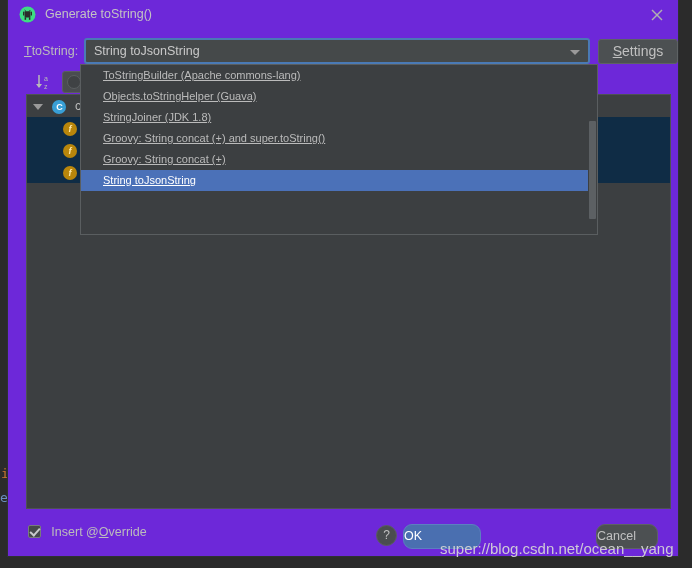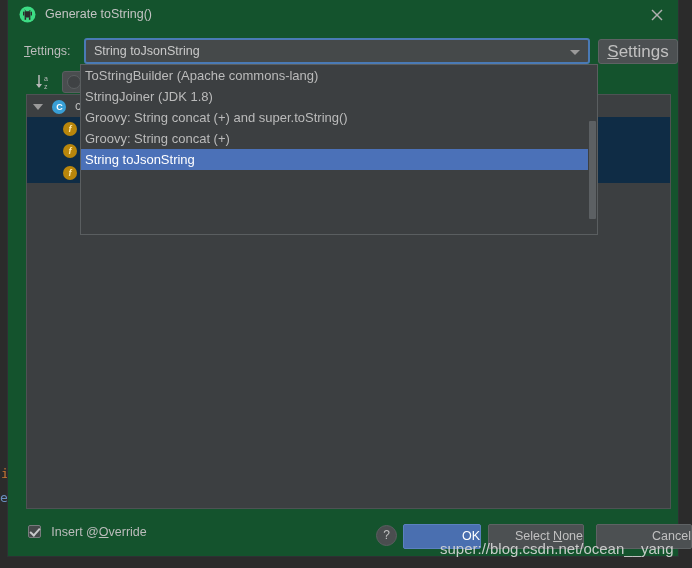--- a/index.html
+++ b/index.html
@@ -31,21 +31,21 @@
   #ide-char-i { left: 1px; top: 466px; color: #cc7832; }
   #ide-char-e { left: 0px;  top: 490px; color: #6a8fc0; }
 
   
   #dialog {
     position: absolute;
     left: 8px;
     top: 0px;
     width: 670px;
     height: 556px;
-    background: #14532d;
+    background: #6d28d9;
     box-shadow: 0 0 0 1px #2e3133;
   }
 
   
   #title-bar {
     position: relative;
     height: 30px;
   }
   #app-icon {
     position: absolute;
@@ -121,21 +121,21 @@
     position: absolute;
     left: 590px;
     top: 1px;
     width: 80px;
     height: 25px;
     background: #4c5052;
     border: 1px solid #5e6264;
     border-radius: 3px;
     box-sizing: border-box;
     color: #c0c0c0;
-    font-size: 17px;
+    font-size: 14px;
     text-align: center;
     line-height: 23px;
     cursor: pointer;
   }
   #settings-button u { text-decoration: underline; }
 
   
   #members-toolbar {
     position: absolute;
     left: 18px;
@@ -249,25 +249,26 @@
   }
   #dropdown-list {
     position: absolute;
     left: 0; top: 0;
     width: 509px;
     height: 169px;
   }
   .dropdown-item {
     height: 21px;
     line-height: 21px;
-    padding-left: 4px;
-    font-size: 13px;
+    padding-left: 22px;
+    font-size: 11px;
     color: #bbbbbb;
     white-space: nowrap;
     cursor: default;
+    text-decoration: underline;
   }
   .dropdown-item.selected {
     background: #4b71b8;
     color: #ffffff;
   }
   #dropdown-scrollbar-track {
     position: absolute;
     right: 0;
     top: 0;
     width: 9px;
@@ -340,44 +341,44 @@
     color: #c0c0c0;
     font-size: 12px;
     line-height: 19px;
     text-align: center;
     cursor: pointer;
   }
   .dialog-button {
     position: absolute;
     top: 11px;
     height: 25px;
-    border-radius: 2px;
+    border-radius: 9px;
     box-sizing: border-box;
     font-size: 12.5px;
-    text-align: right;
+    text-align: left;
     line-height: 23px;
     cursor: pointer;
   }
   #ok-button {
     left: 395px;
     width: 78px;
     background: #4a6fb0;
     border: 1px solid #5b80c0;
     color: #ffffff;
   }
   #select-none-button {
     left: 480px;
     width: 96px;
     background: #4c5052;
     border: 1px solid #5e6264;
     color: #c0c0c0;
   }
   #cancel-button {
     left: 588px;
-    width: 96px;
+    width: 62px;
     background: #4c5052;
     border: 1px solid #5e6264;
     color: #c0c0c0;
   }
   .dialog-button u { text-decoration: underline; }
 
   
   #watermark {
     position: absolute;
     left: 440px;
@@ -416,21 +417,21 @@
     <span id="title-text">Generate toString()</span>
     <span id="close-button">
       <svg width="20" height="20" viewBox="0 0 20 20">
         <line x1="5" y1="5" x2="15" y2="15" stroke="#b0b0b0" stroke-width="1.4"></line>
         <line x1="15" y1="5" x2="5" y2="15" stroke="#b0b0b0" stroke-width="1.4"></line>
       </svg>
     </span>
   </div>
 
   <div id="template-row">
-    <span id="template-label"><u>T</u><span>ettings:</span></span>
+    <span id="template-label"><u>T</u><span>toString:</span></span>
 
     <div id="template-combo">
       <span id="template-combo-value">String toJsonString</span>
       <span id="template-combo-arrow"></span>
     </div>
 
     <div id="settings-button"><u>S</u><span>ettings</span></div>
   </div>
 
   <div id="members-toolbar">
@@ -468,27 +469,27 @@
   </div>
 
   <div id="bottom-bar">
     <span id="insert-override-row">
       <span id="insert-override-checkbox"></span>
       <span id="insert-override-label"><span>Insert @</span><u>O</u><span>verride</span></span>
     </span>
 
     <div id="help-button">?</div>
     <div class="dialog-button" id="ok-button">OK</div>
-    <div class="dialog-button" id="select-none-button"><span>Select </span><u>N</u><span>one</span></div>
     <div class="dialog-button" id="cancel-button">Cancel</div>
   </div>
 
   <div id="template-dropdown">
     <div id="dropdown-list">
       <div class="dropdown-item">ToStringBuilder (Apache commons-lang)</div>
+      <div class="dropdown-item">Objects.toStringHelper (Guava)</div>
       <div class="dropdown-item">StringJoiner (JDK 1.8)</div>
       <div class="dropdown-item">Groovy: String concat (+) and super.toString()</div>
       <div class="dropdown-item">Groovy: String concat (+)</div>
       <div class="dropdown-item selected">String toJsonString</div>
     </div>
     <div id="dropdown-scrollbar-track">
       <div id="dropdown-scrollbar-thumb"></div>
     </div>
   </div>
 

